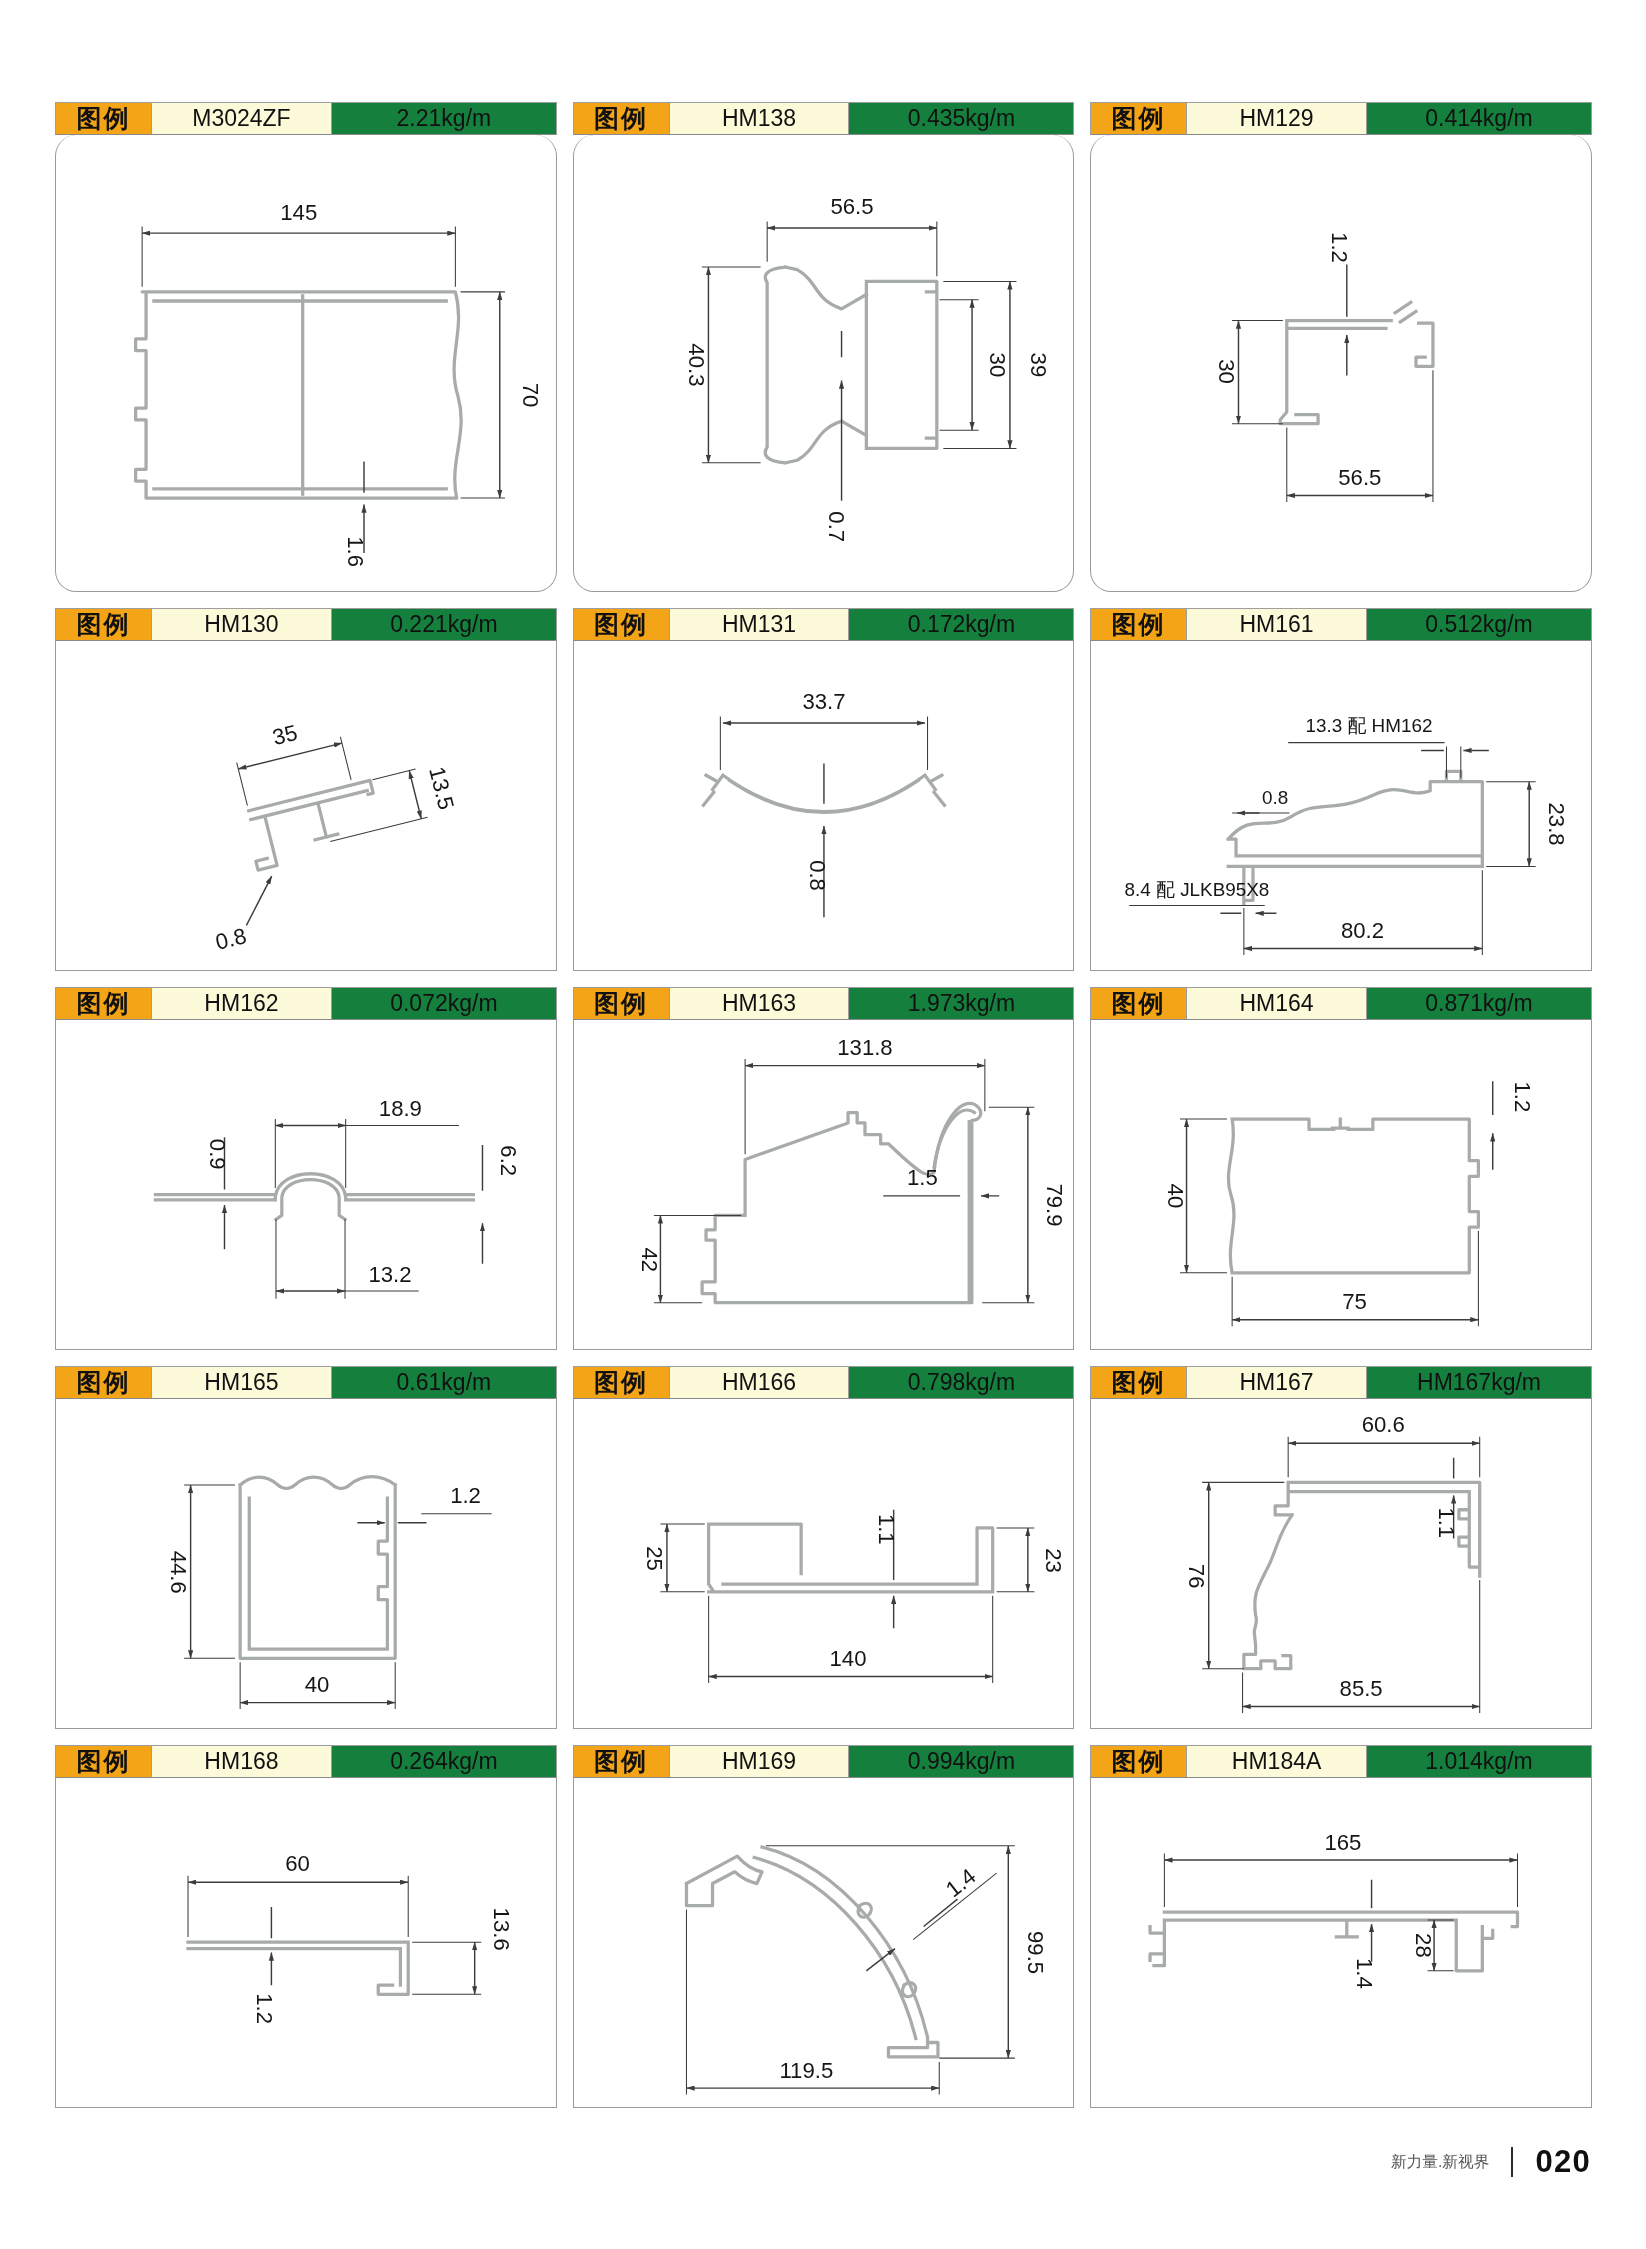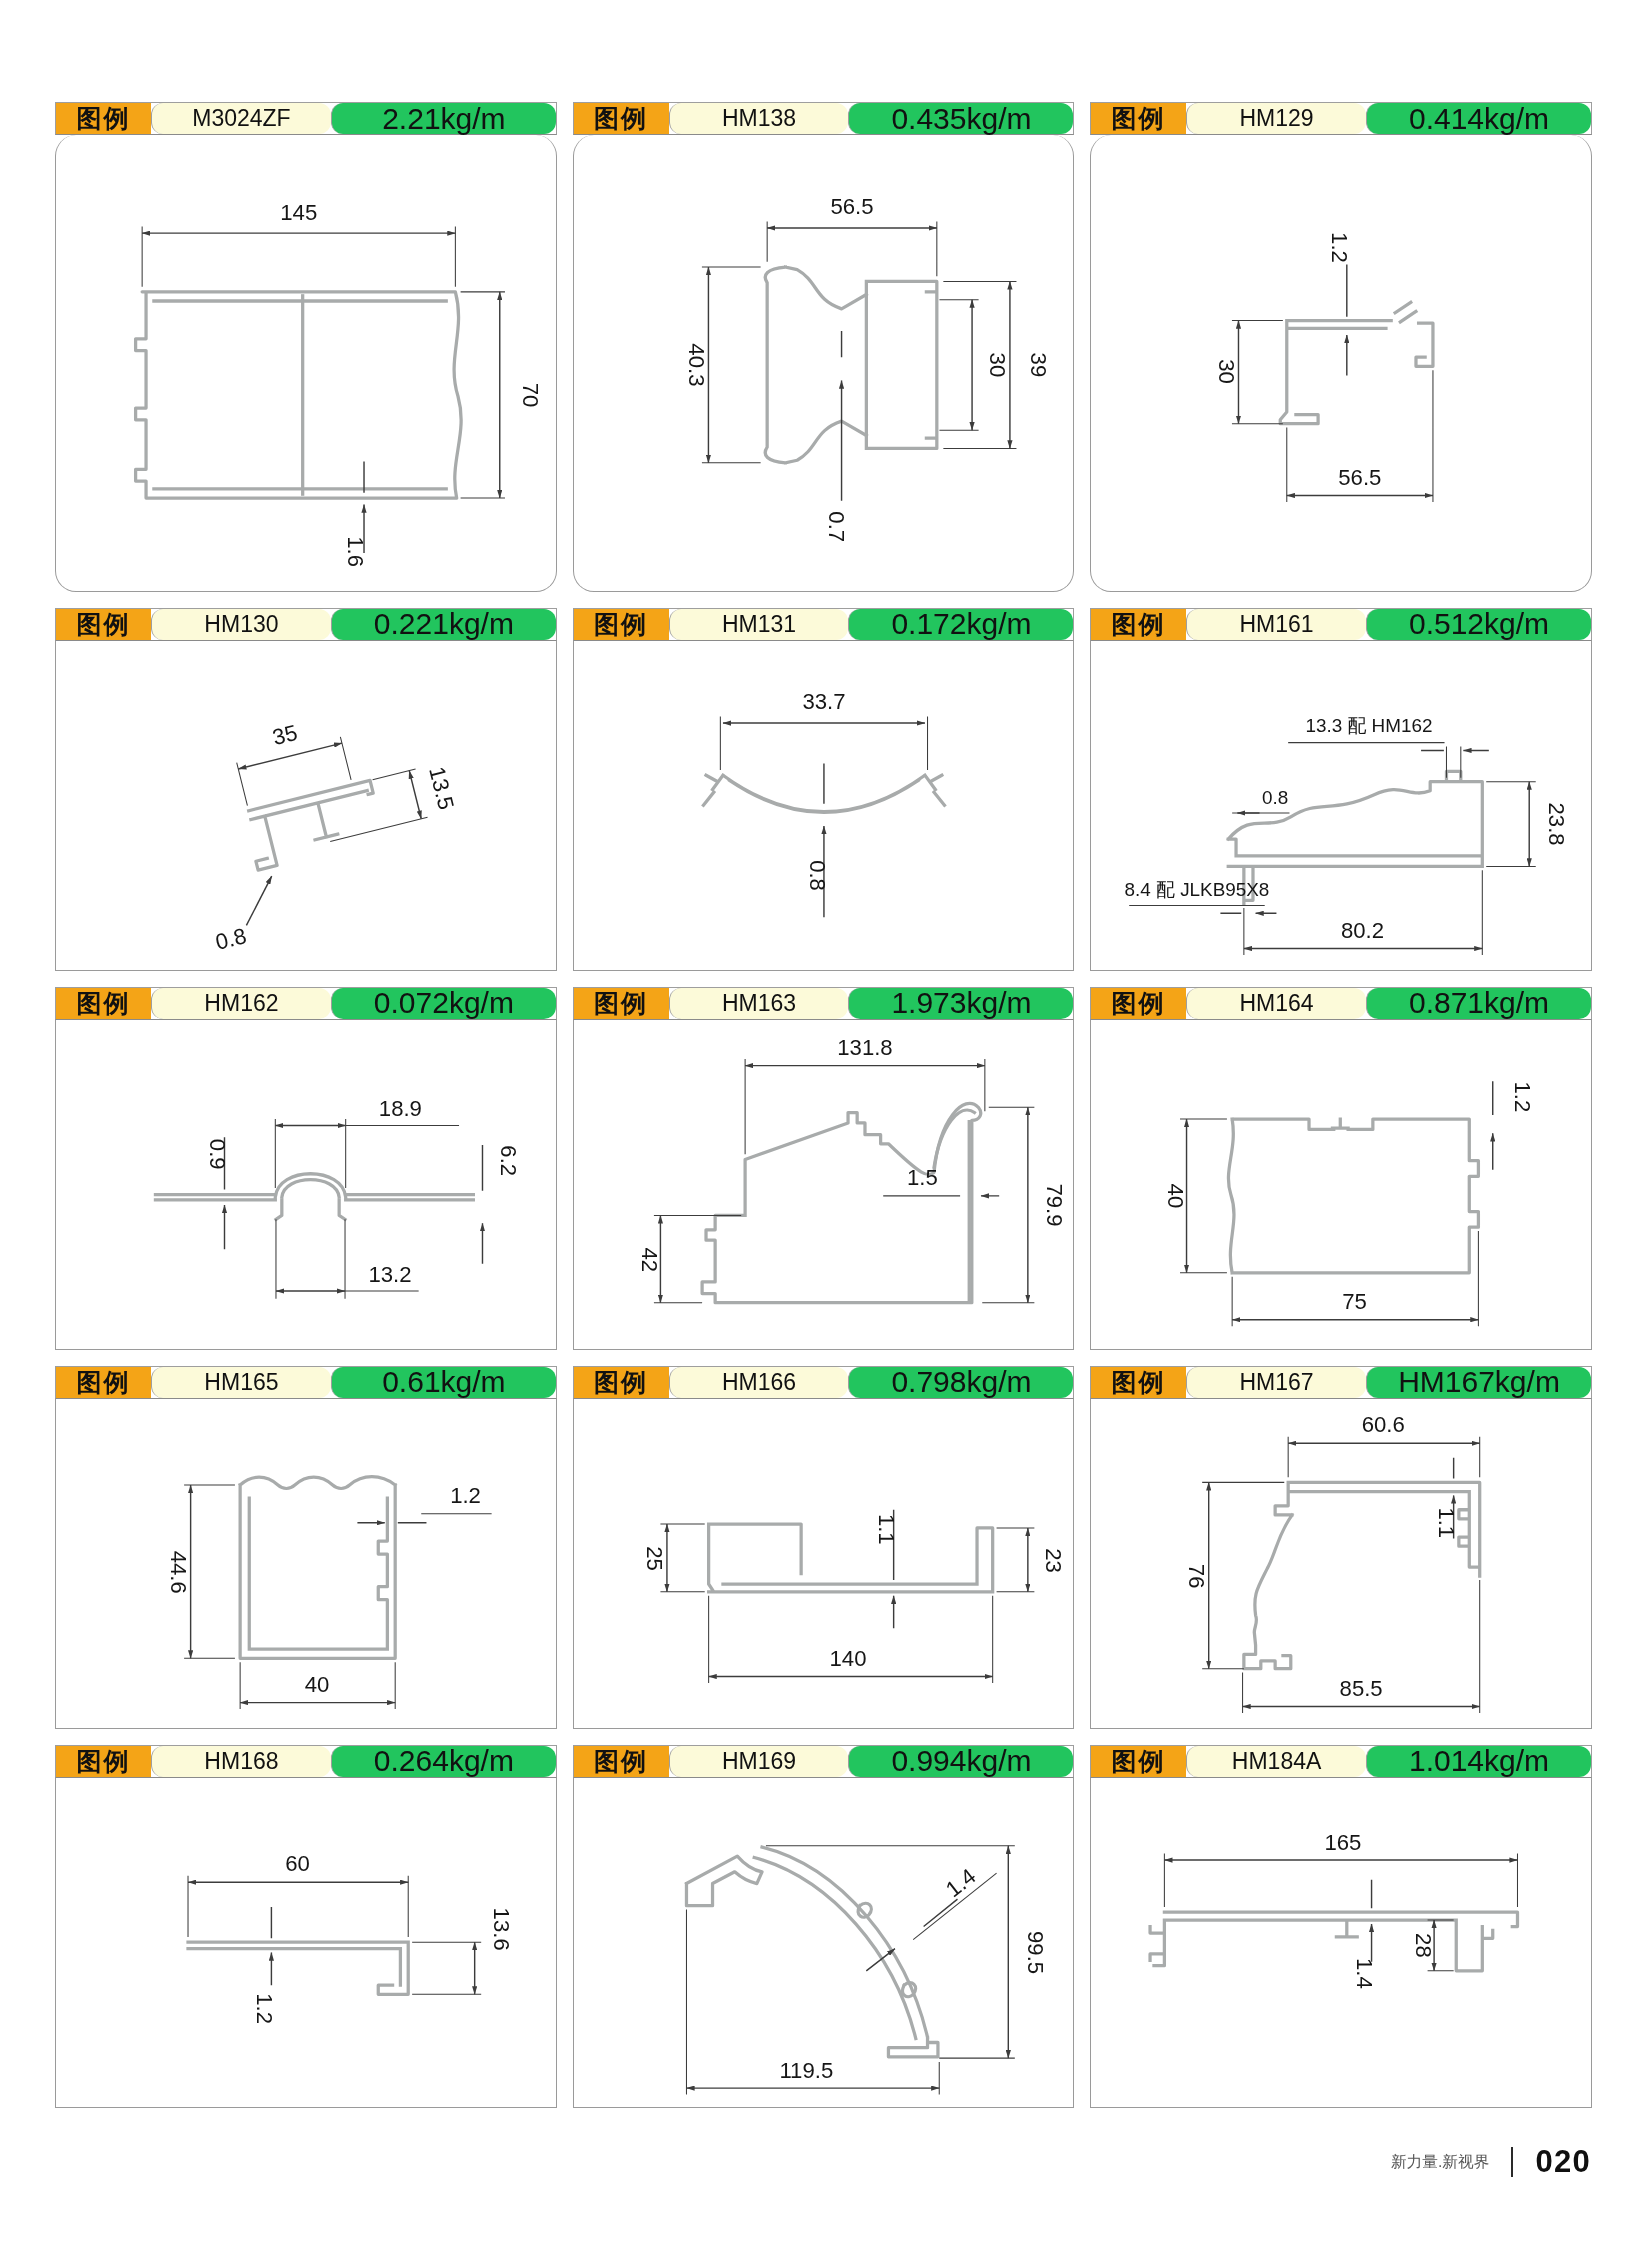--- a/index.html
+++ b/index.html
@@ -5,24 +5,24 @@
   html,body{margin:0;padding:0;}
   body{
     width:1647px;height:2250px;position:relative;background:#ffffff;
     font-family:"Liberation Sans","DejaVu Sans",sans-serif;
   }
   .sheet{position:absolute;left:55px;top:94px;width:1537px;}
   .row{display:grid;grid-template-columns:repeat(3,1fr);column-gap:15.7px;margin-bottom:7.9px;}
   .card{background:#fff;}
   .hdr{display:flex;height:33px;box-sizing:border-box;border:0.7px solid #9e9e9e;border-bottom:1.3px solid #8a8a8a;margin-top:8px;}
   .hd{display:flex;align-items:center;justify-content:center;color:#111;box-sizing:border-box;}
-  .hd + .hd{border-left:0.7px solid #9e9e9e;border-radius:12px;}
+  .hd + .hd{border-left:0.7px solid #9e9e9e;}
   .badge{width:19%;background:#F4A417;font-weight:bold;font-size:25px;letter-spacing:2px;}
   .model{width:36%;background:#FCFAD9;font-size:23px;}
-  .weight{width:45%;background:#22c55e;font-size:30px;}
+  .weight{width:45%;background:#15803d;font-size:23px;}
   .body{box-sizing:border-box;border:1.3px solid #9a9a9a;border-top:none;background:#fff;}
   .b1{height:457px;border-radius:21px;}
   .b2{height:330px;}
   .body svg{display:block;width:100%;height:100%;}
   .p{fill:none;stroke:#a8abab;stroke-width:5;stroke-linecap:square;stroke-linejoin:round;}
   .d{fill:none;stroke:#3c3c3c;stroke-width:2.2;}
   .e{fill:none;stroke:#3c3c3c;stroke-width:1.6;}
   svg text{font-size:34px;fill:#161616;text-anchor:middle;font-family:inherit;}
   svg text.t30{font-size:29px;}
   .note{position:absolute;left:0;right:0;top:2084px;text-align:center;font-size:20px;color:#1d1d1d;line-height:1.8;}

